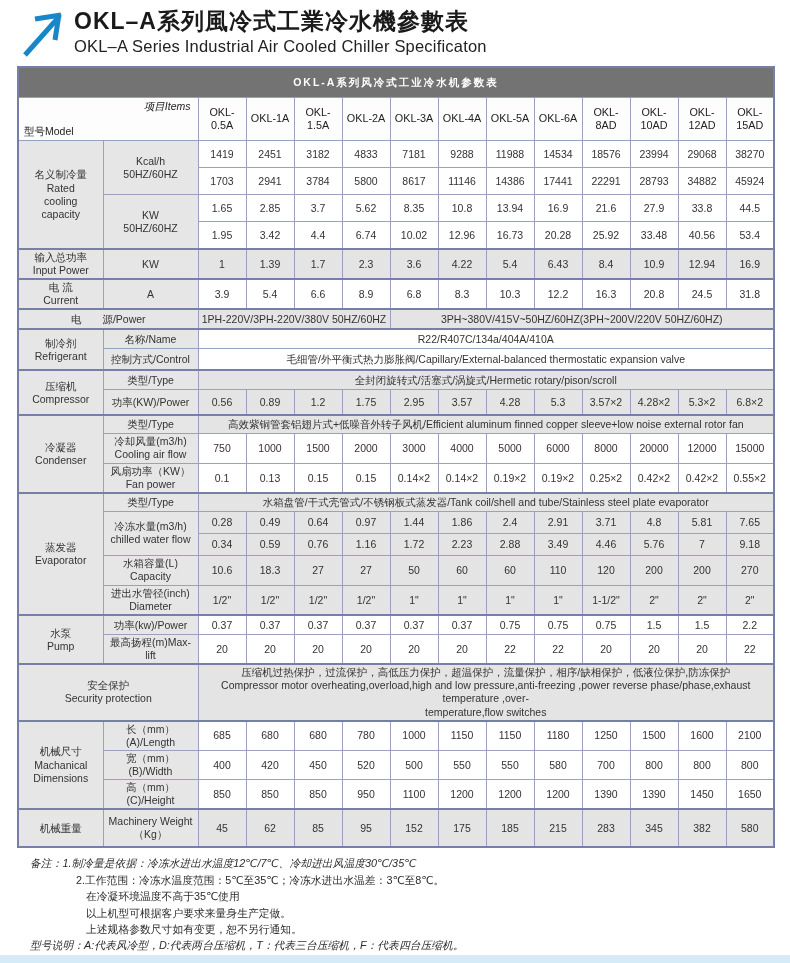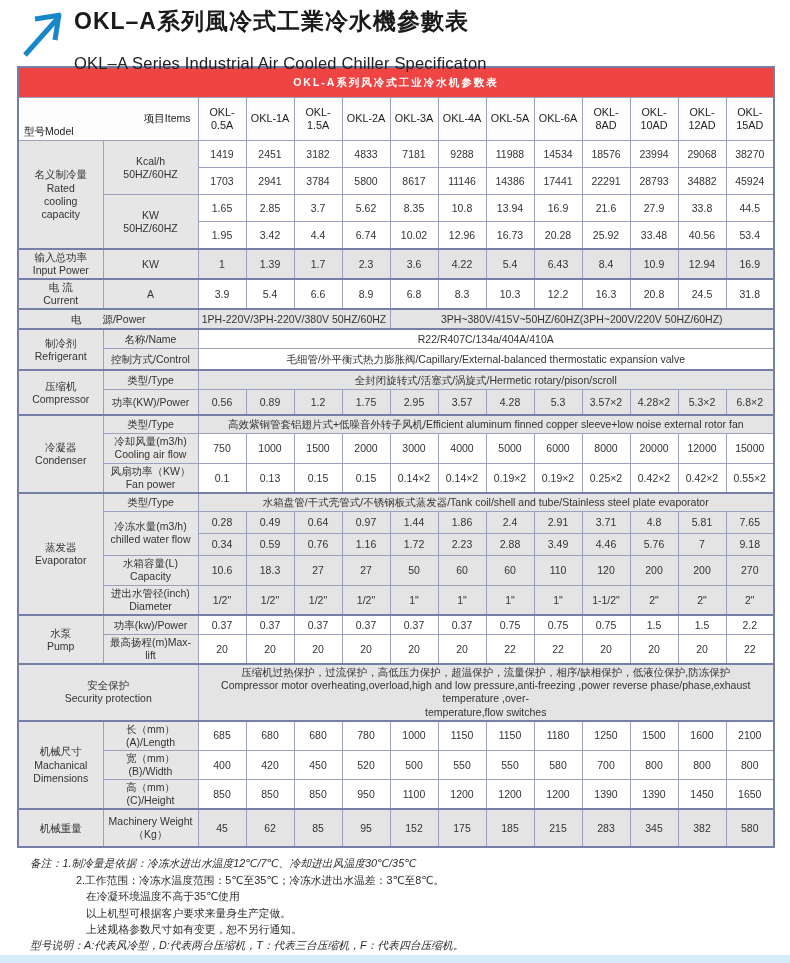--- a/index.html
+++ b/index.html
@@ -4,33 +4,33 @@
 <style>
   html,body{margin:0;padding:0;background:#ffffff;}
   body{width:790px;font-family:"Liberation Sans","DejaVu Sans",sans-serif;color:#333;}
   .page{position:relative;width:790px;height:963px;background:#fff;overflow:hidden;}
 
   
   .topbar{display:flex;align-items:flex-start;padding:6px 0 0 14px;height:56px;}
   .logo{width:54px;height:52px;flex:0 0 54px;}
   .titles{padding-left:6px;}
   .title-zh{font-size:23px;font-weight:700;color:#1a1a1a;letter-spacing:1px;line-height:1.2;margin-top:2px;}
-  .title-en{font-size:16.5px;font-weight:400;color:#222;letter-spacing:0.2px;margin-top:18px;}
+  .title-en{font-size:16.5px;font-weight:400;color:#222;letter-spacing:0.2px;margin-top:1px;}
 
   
   table.spec{border-collapse:collapse;table-layout:fixed;width:756px;margin:4px 0 0 17px;border:2px solid #767fa5;}
   table.spec td{border:1px solid #9aa0bf;text-align:center;vertical-align:middle;
     font-size:10.5px;line-height:1.25;padding:1px 2px;white-space:pre-line;overflow:hidden;}
-  td.banner{background:#ef4444;color:#fff;font-size:16.5px;font-weight:700;letter-spacing:2px;height:27px;}
+  td.banner{background:#737373;color:#fff;font-size:16.5px;font-weight:700;letter-spacing:2px;height:27px;}
   tr.head-row{height:30px;}
   tr.head-row td{background:#fdfdfd;font-size:10.8px;color:#222;}
   td.corner{position:relative;background:
      linear-gradient(to right bottom,#ececec 49.6%,#9aa0bf 49.6%,#9aa0bf 50.4%,#ececec 50.4%);}
   .corner-model{position:absolute;left:5px;bottom:2px;font-size:10.5px;}
-  .corner-items{position:absolute;right:7px;top:14px;font-size:10.5px;}
+  .corner-items{position:absolute;right:7px;top:2px;font-size:10.5px;font-style:italic;}
   td.lab{background:#e6e6e6;}
   td.val{background:#ffffff;}
   td.val.shade{background:#e4e4e4;}
   td.left{text-align:left;padding:3px 7px;}
   tr.sec td{border-top:2px solid #767fa5;}
 
   
   .notes{margin:7px 0 0 30px;font-size:10.8px;color:#2b2b2b;line-height:1.52;}
   .note-line{white-space:pre-wrap;}
   .ind-0{padding-left:0;font-style:italic;}

